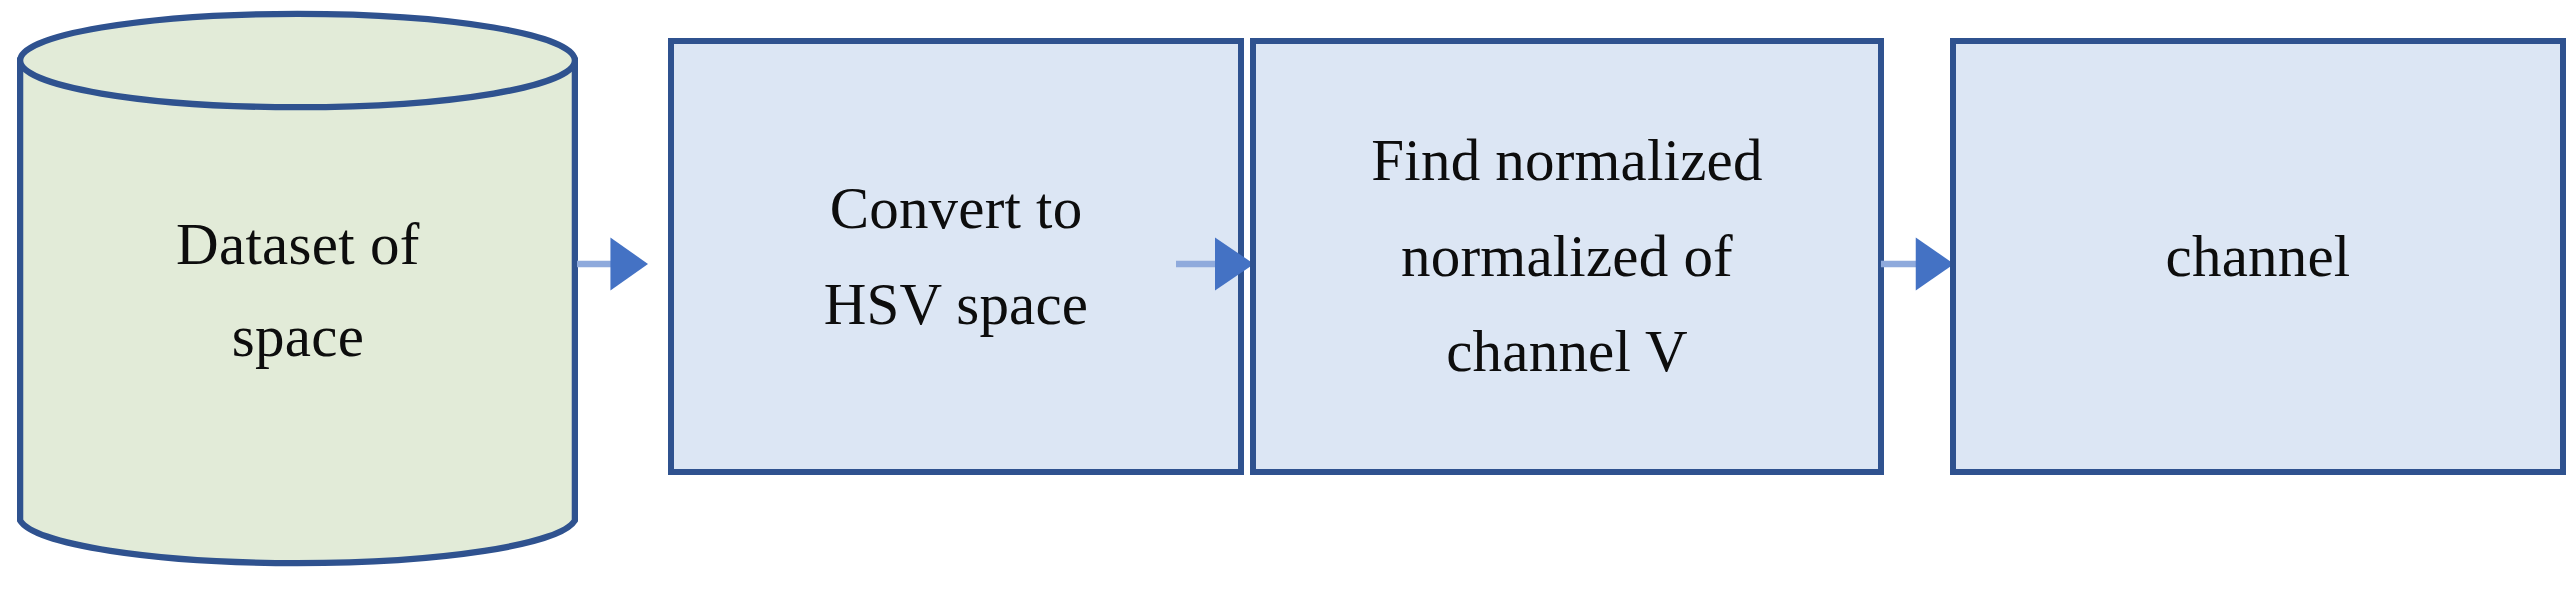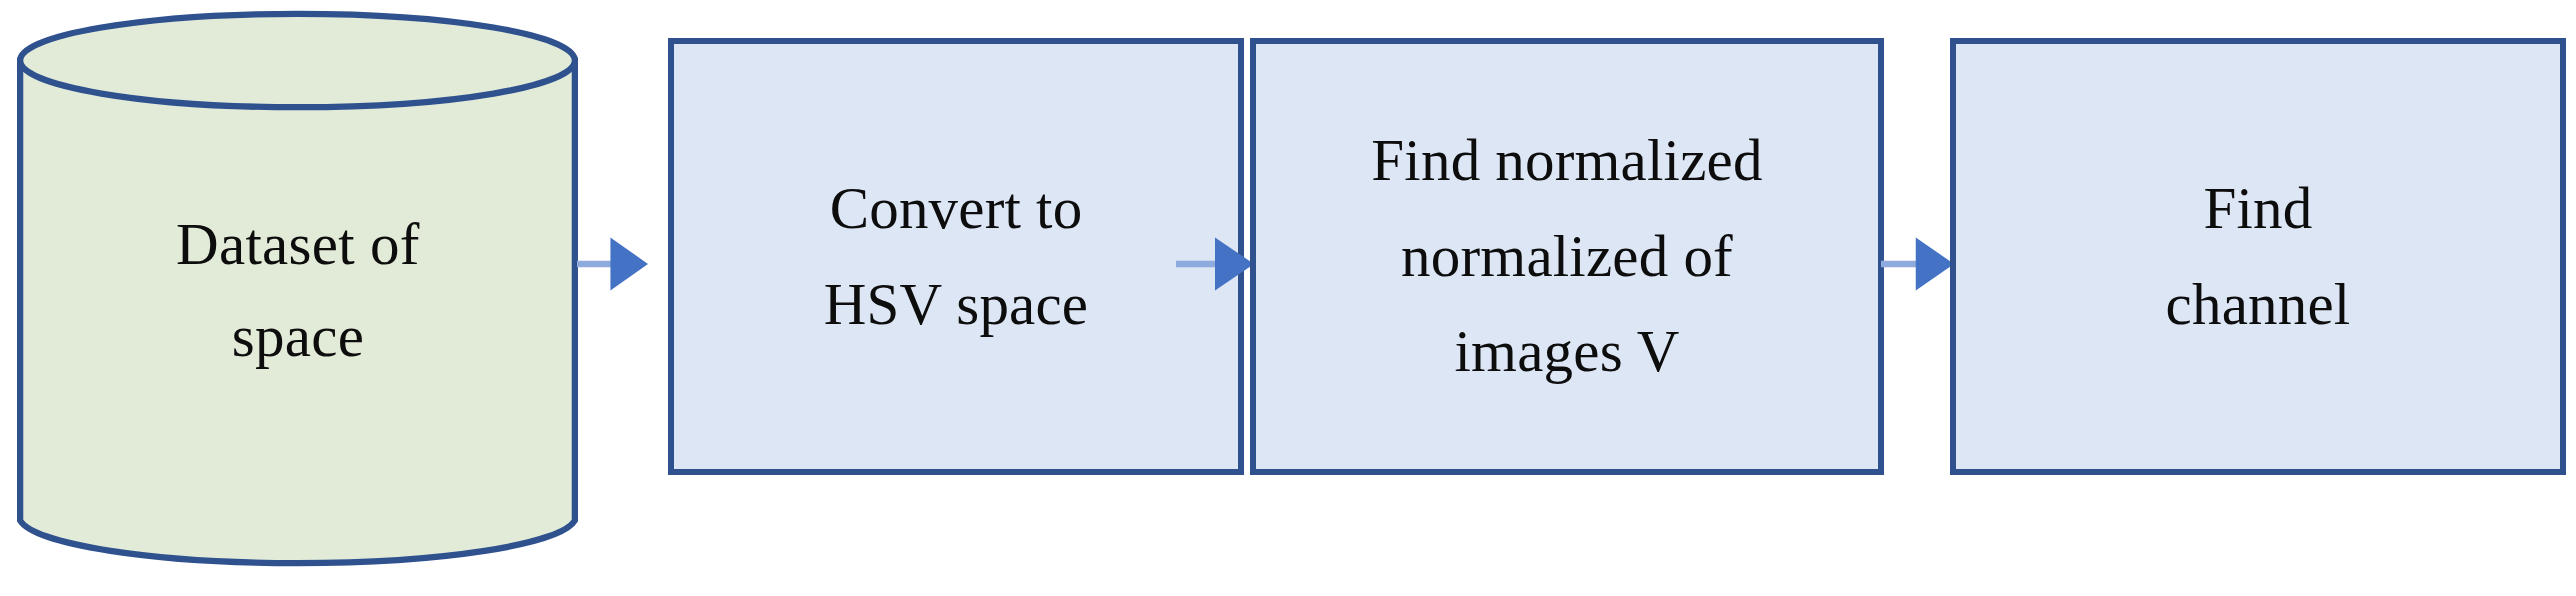--- a/index.html
+++ b/index.html
@@ -117,29 +117,28 @@
   <div class="arrow" id="arrow-2">
     <svg viewBox="0 0 112 120" preserveAspectRatio="none">
       <line x1="0" y1="60" x2="66" y2="60" stroke="#8FAADC" stroke-width="9"></line>
       <polygon points="56,22 112,60 56,98" fill="#4472C4"></polygon>
     </svg>
   </div>
 
   <div class="proc-box" id="box-histogram">
     <span class="proc-line">Find normalized</span>
     <span class="proc-line">normalized of</span>
-    <span class="proc-line">images V</span>
+    <span class="proc-line">channel V</span>
   </div>
 
   <div class="arrow" id="arrow-3">
     <svg viewBox="0 0 105 120" preserveAspectRatio="none">
       <line x1="0" y1="60" x2="60" y2="60" stroke="#8FAADC" stroke-width="9"></line>
       <polygon points="50,22 105,60 50,98" fill="#4472C4"></polygon>
     </svg>
   </div>
 
   <div class="proc-box" id="box-features">
-    <span class="proc-line">Find</span>
     <span class="proc-line">channel</span>
   </div>
 
 </div>
 
 
 </body></html>

